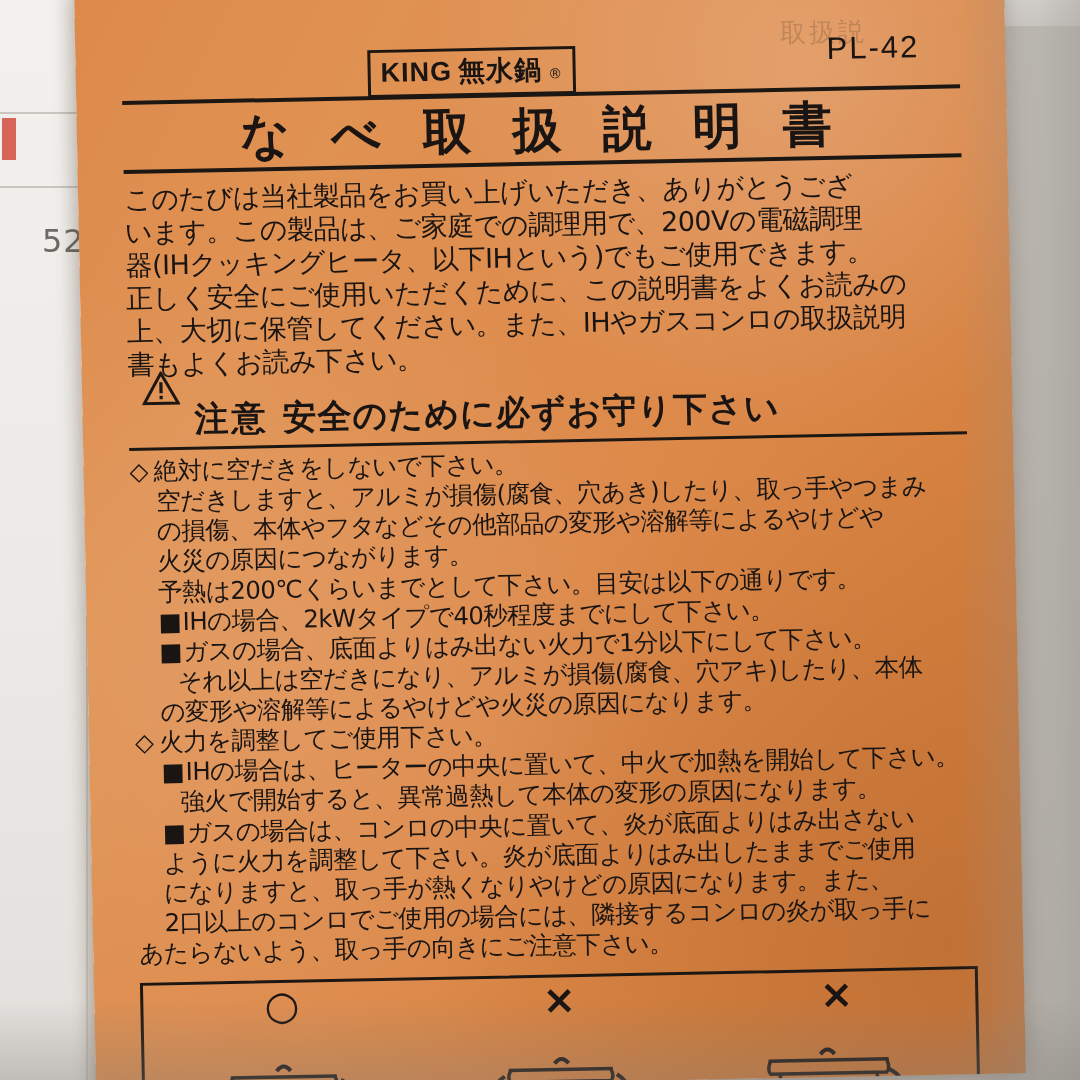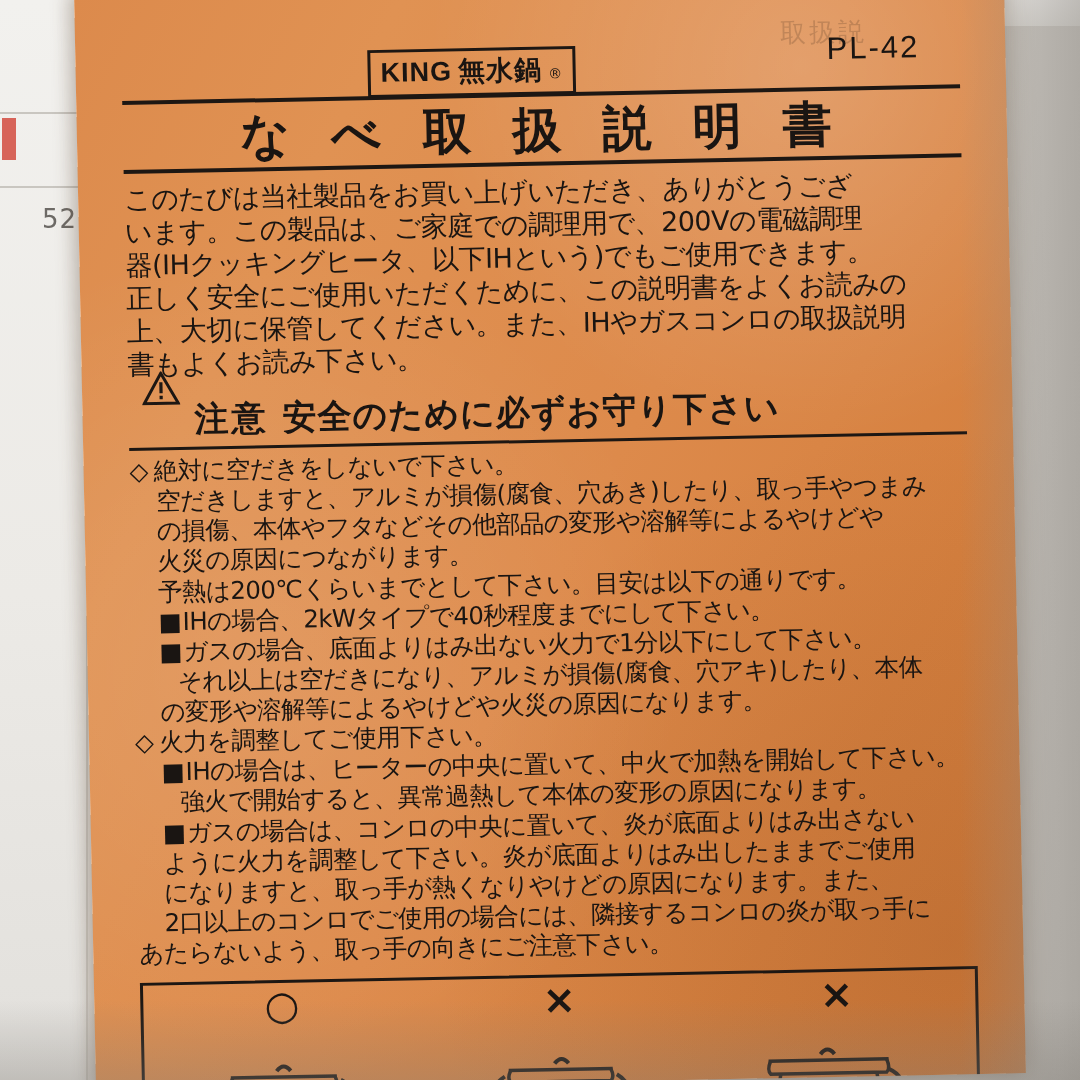--- a/index.html
+++ b/index.html
@@ -39,22 +39,22 @@
   .bg-left-card .card-line.l2 { top: 186px; }
   .bg-left-card .red-mark {
     position: absolute;
     left: 2px; top: 118px;
     width: 14px; height: 42px;
     background: #d24b3f;
     opacity: .85;
   }
   .bg-left-text {
     position: absolute;
-    left: 42px; top: 204px;
-    font-size: 26px;
+    left: 42px; top: 222px;
+    font-size: 32px;
     color: #6d6a66;
     letter-spacing: 1px;
   }
   .bg-top-strip {
     position: absolute;
     left: 86px; top: 0;
     width: 994px; height: 26px;
     background: linear-gradient(180deg,#efedea 0%, #e2e0db 100%);
   }
   .bg-right-shadow {

